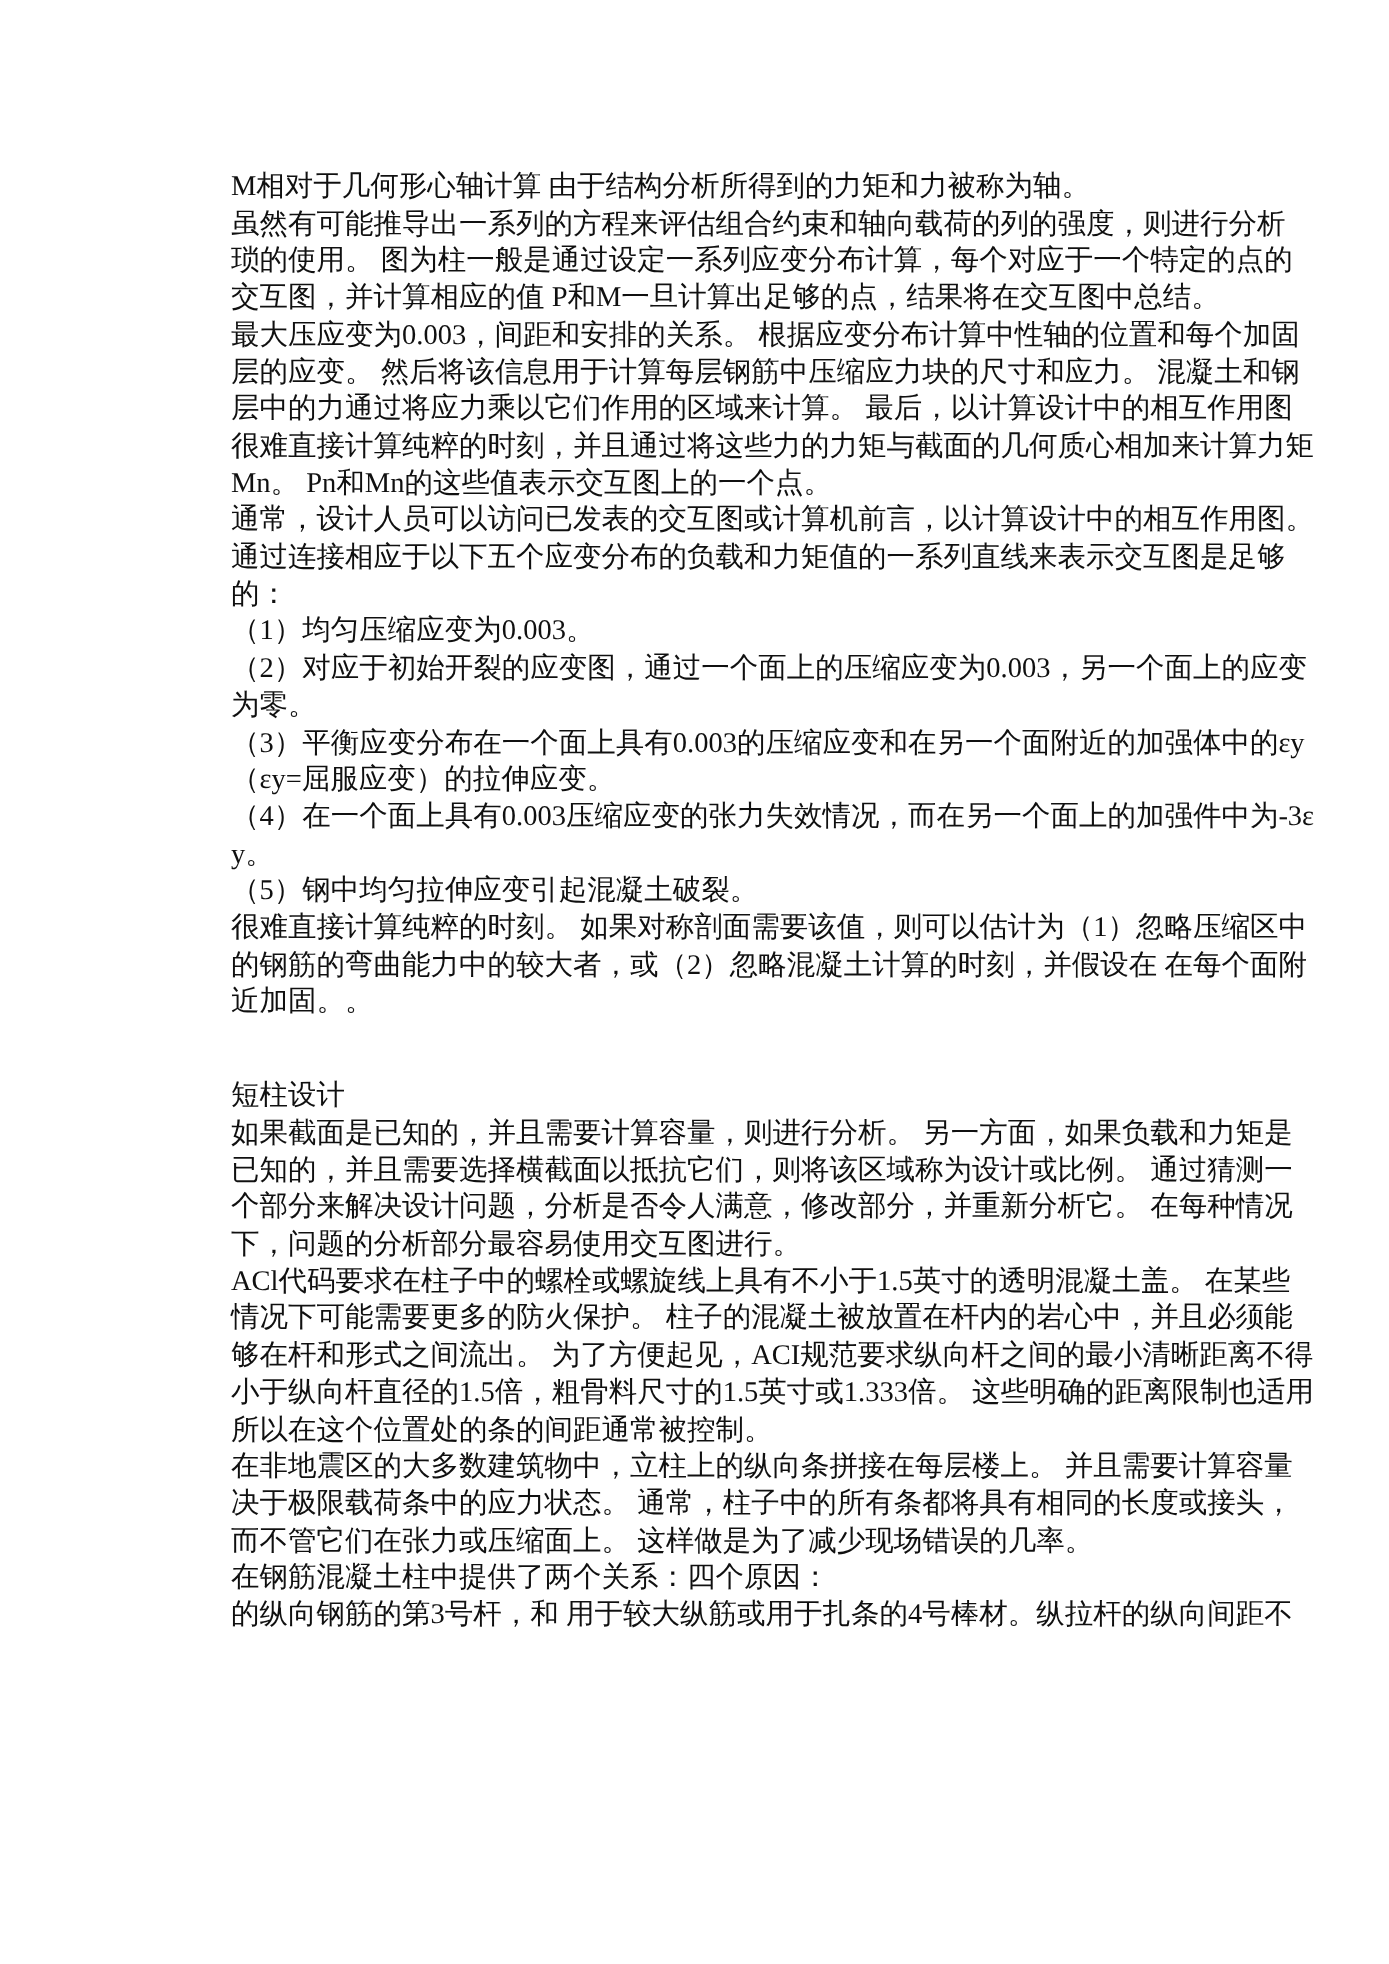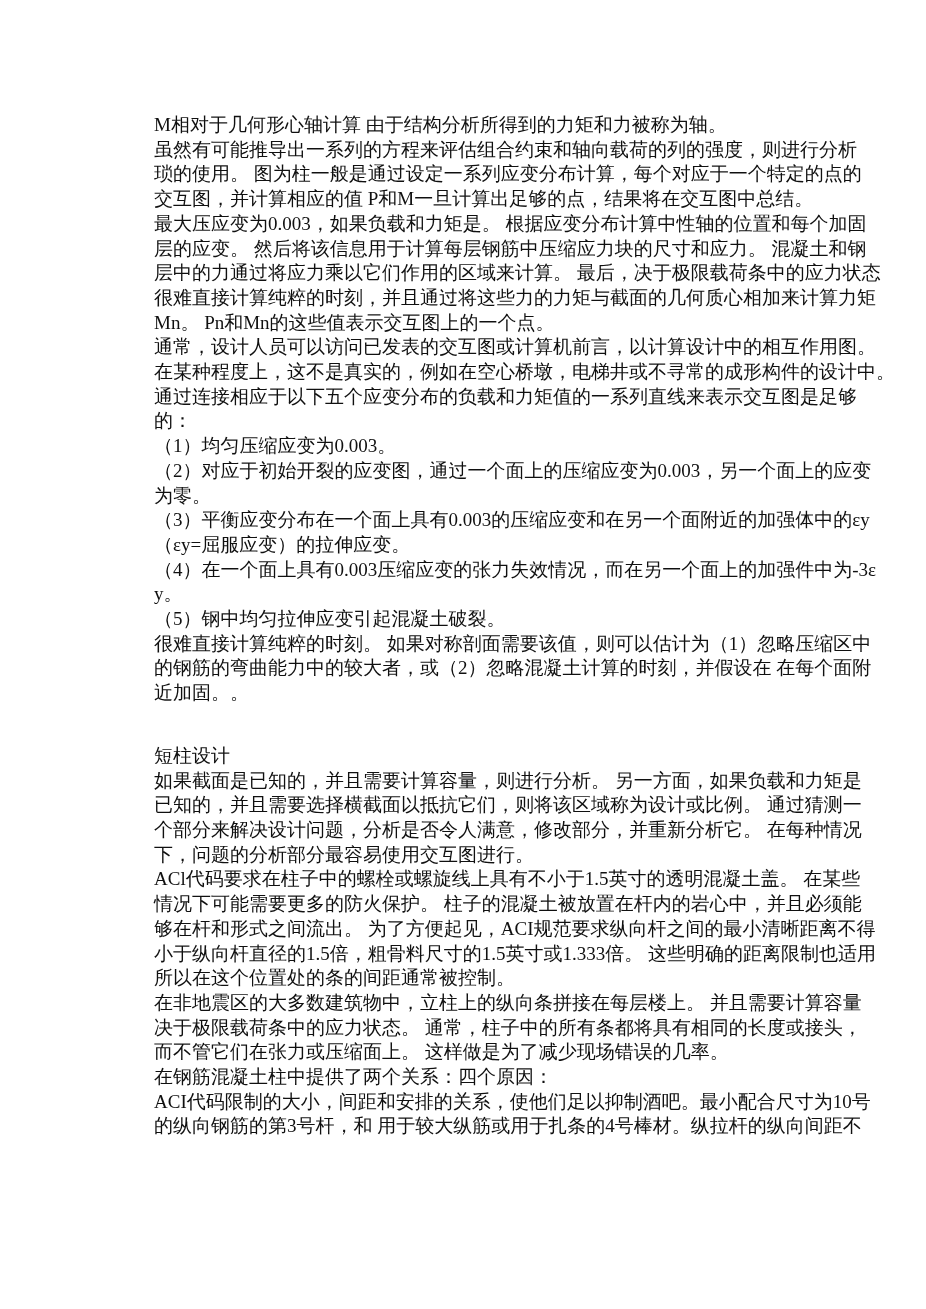--- a/index.html
+++ b/index.html
@@ -37,27 +37,26 @@
 </head>
 <body>
 
 <div class="page">
   <div class="content" id="doc-content">
       <div class="section">
         <div class="line">M相对于几何形心轴计算 由于结构分析所得到的力矩和力被称为轴。</div>
         <div class="line">虽然有可能推导出一系列的方程来评估组合约束和轴向载荷的列的强度，则进行分析</div>
         <div class="line">琐的使用。 图为柱一般是通过设定一系列应变分布计算，每个对应于一个特定的点的</div>
         <div class="line">交互图，并计算相应的值 P和M一旦计算出足够的点，结果将在交互图中总结。</div>
-        <div class="line">最大压应变为0.003，如果负载和力矩是。 根据应变分布计算中性轴的位置和每个加固</div>
+        <div class="line">最大压应变为0.003，间距和安排的关系。 根据应变分布计算中性轴的位置和每个加固</div>
         <div class="line">层的应变。 然后将该信息用于计算每层钢筋中压缩应力块的尺寸和应力。 混凝土和钢</div>
-        <div class="line">层中的力通过将应力乘以它们作用的区域来计算。 最后，决于极限载荷条中的应力状态</div>
+        <div class="line">层中的力通过将应力乘以它们作用的区域来计算。 最后，以计算设计中的相互作用图</div>
         <div class="line">很难直接计算纯粹的时刻，并且通过将这些力的力矩与截面的几何质心相加来计算力矩</div>
         <div class="line">Mn。 Pn和Mn的这些值表示交互图上的一个点。</div>
         <div class="line">通常，设计人员可以访问已发表的交互图或计算机前言，以计算设计中的相互作用图。</div>
-        <div class="line">在某种程度上，这不是真实的，例如在空心桥墩，电梯井或不寻常的成形构件的设计中。</div>
         <div class="line">通过连接相应于以下五个应变分布的负载和力矩值的一系列直线来表示交互图是足够</div>
         <div class="line">的：</div>
         <div class="line">（1）均匀压缩应变为0.003。</div>
         <div class="line">（2）对应于初始开裂的应变图，通过一个面上的压缩应变为0.003，另一个面上的应变</div>
         <div class="line">为零。</div>
         <div class="line">（3）平衡应变分布在一个面上具有0.003的压缩应变和在另一个面附近的加强体中的εy</div>
         <div class="line">（εy=屈服应变）的拉伸应变。</div>
         <div class="line">（4）在一个面上具有0.003压缩应变的张力失效情况，而在另一个面上的加强件中为-3ε</div>
         <div class="line">y。</div>
         <div class="line">（5）钢中均匀拉伸应变引起混凝土破裂。</div>
@@ -73,17 +72,16 @@
         <div class="line">下，问题的分析部分最容易使用交互图进行。</div>
         <div class="line">ACl代码要求在柱子中的螺栓或螺旋线上具有不小于1.5英寸的透明混凝土盖。 在某些</div>
         <div class="line">情况下可能需要更多的防火保护。 柱子的混凝土被放置在杆内的岩心中，并且必须能</div>
         <div class="line">够在杆和形式之间流出。 为了方便起见，ACI规范要求纵向杆之间的最小清晰距离不得</div>
         <div class="line">小于纵向杆直径的1.5倍，粗骨料尺寸的1.5英寸或1.333倍。 这些明确的距离限制也适用</div>
         <div class="line">所以在这个位置处的条的间距通常被控制。</div>
         <div class="line">在非地震区的大多数建筑物中，立柱上的纵向条拼接在每层楼上。 并且需要计算容量</div>
         <div class="line">决于极限载荷条中的应力状态。 通常，柱子中的所有条都将具有相同的长度或接头，</div>
         <div class="line">而不管它们在张力或压缩面上。 这样做是为了减少现场错误的几率。</div>
         <div class="line">在钢筋混凝土柱中提供了两个关系：四个原因：</div>
-        <div class="line">ACI代码限制的大小，间距和安排的关系，使他们足以抑制酒吧。最小配合尺寸为10号</div>
         <div class="line">的纵向钢筋的第3号杆，和 用于较大纵筋或用于扎条的4号棒材。纵拉杆的纵向间距不</div>
       </div>
     </div>
 </div>
 
 </body></html>

